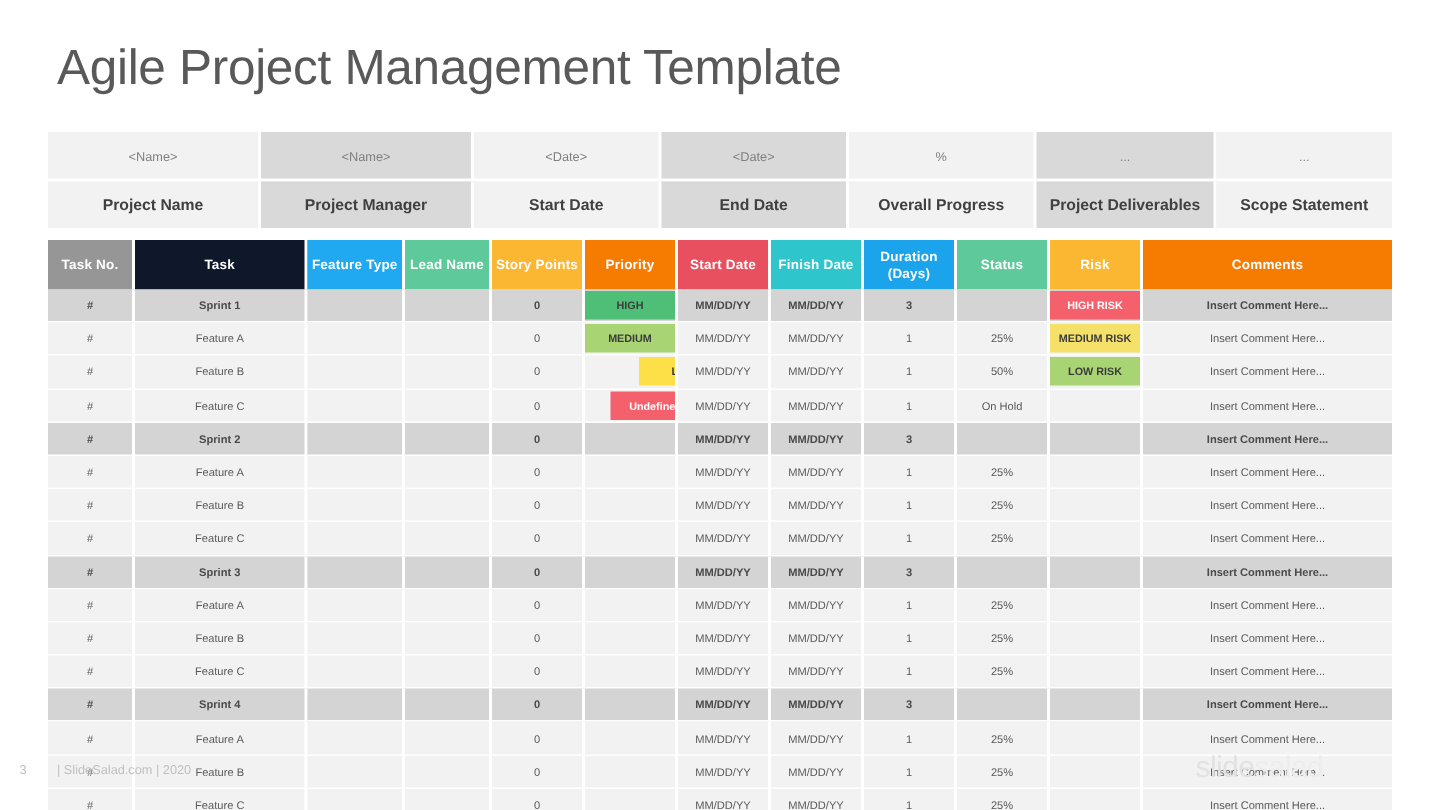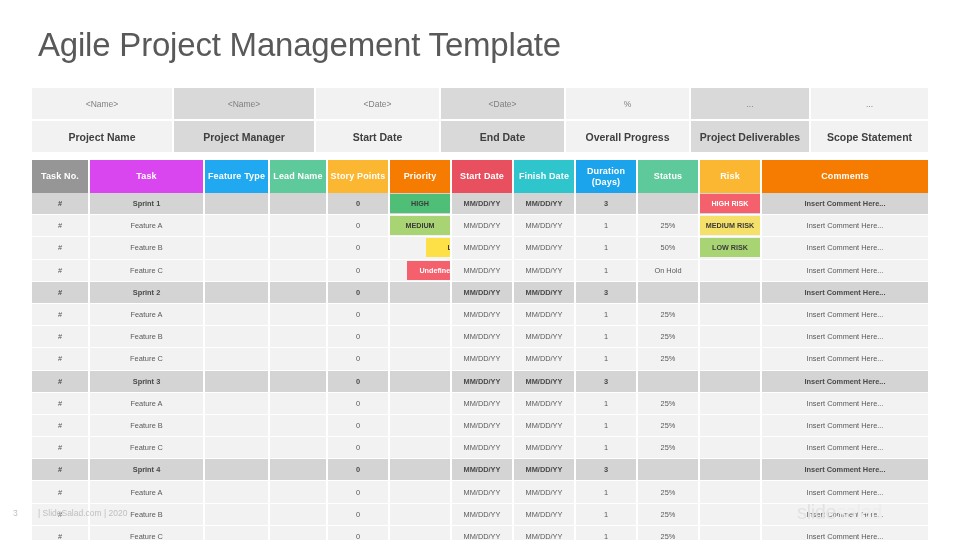--- a/index.html
+++ b/index.html
@@ -136,21 +136,21 @@
         <col style="width:62px">
         <col style="width:62px">
       <col style="width:62px">
         <col style="width:62px">
         <col style="width:62px">
         <col style="width:166px">
     </colgroup>
     <thead>
       <tr id="main-head-row">
           <th style="background: rgb(150, 150, 150);">Task No.</th>
-          <th style="background: #d946ef;">Task</th>
+          <th style="background: #0f172a;">Task</th>
           <th style="background: rgb(32, 169, 240);">Feature Type</th>
           <th style="background: rgb(94, 201, 154);">Lead Name</th>
           <th style="background: rgb(251, 183, 49);">Story Points</th>
           <th style="background: rgb(245, 124, 0);">Priority</th>
           <th style="background: rgb(232, 80, 95);">Start Date</th>
           <th style="background: rgb(47, 197, 205);">Finish Date</th>
           <th style="background: rgb(27, 164, 236);">Duration (Days)</th>
           <th style="background: rgb(94, 201, 154);">Status</th>
           <th style="background: rgb(251, 183, 49);">Risk</th>
           <th style="background: rgb(245, 124, 0);">Comments</th>

